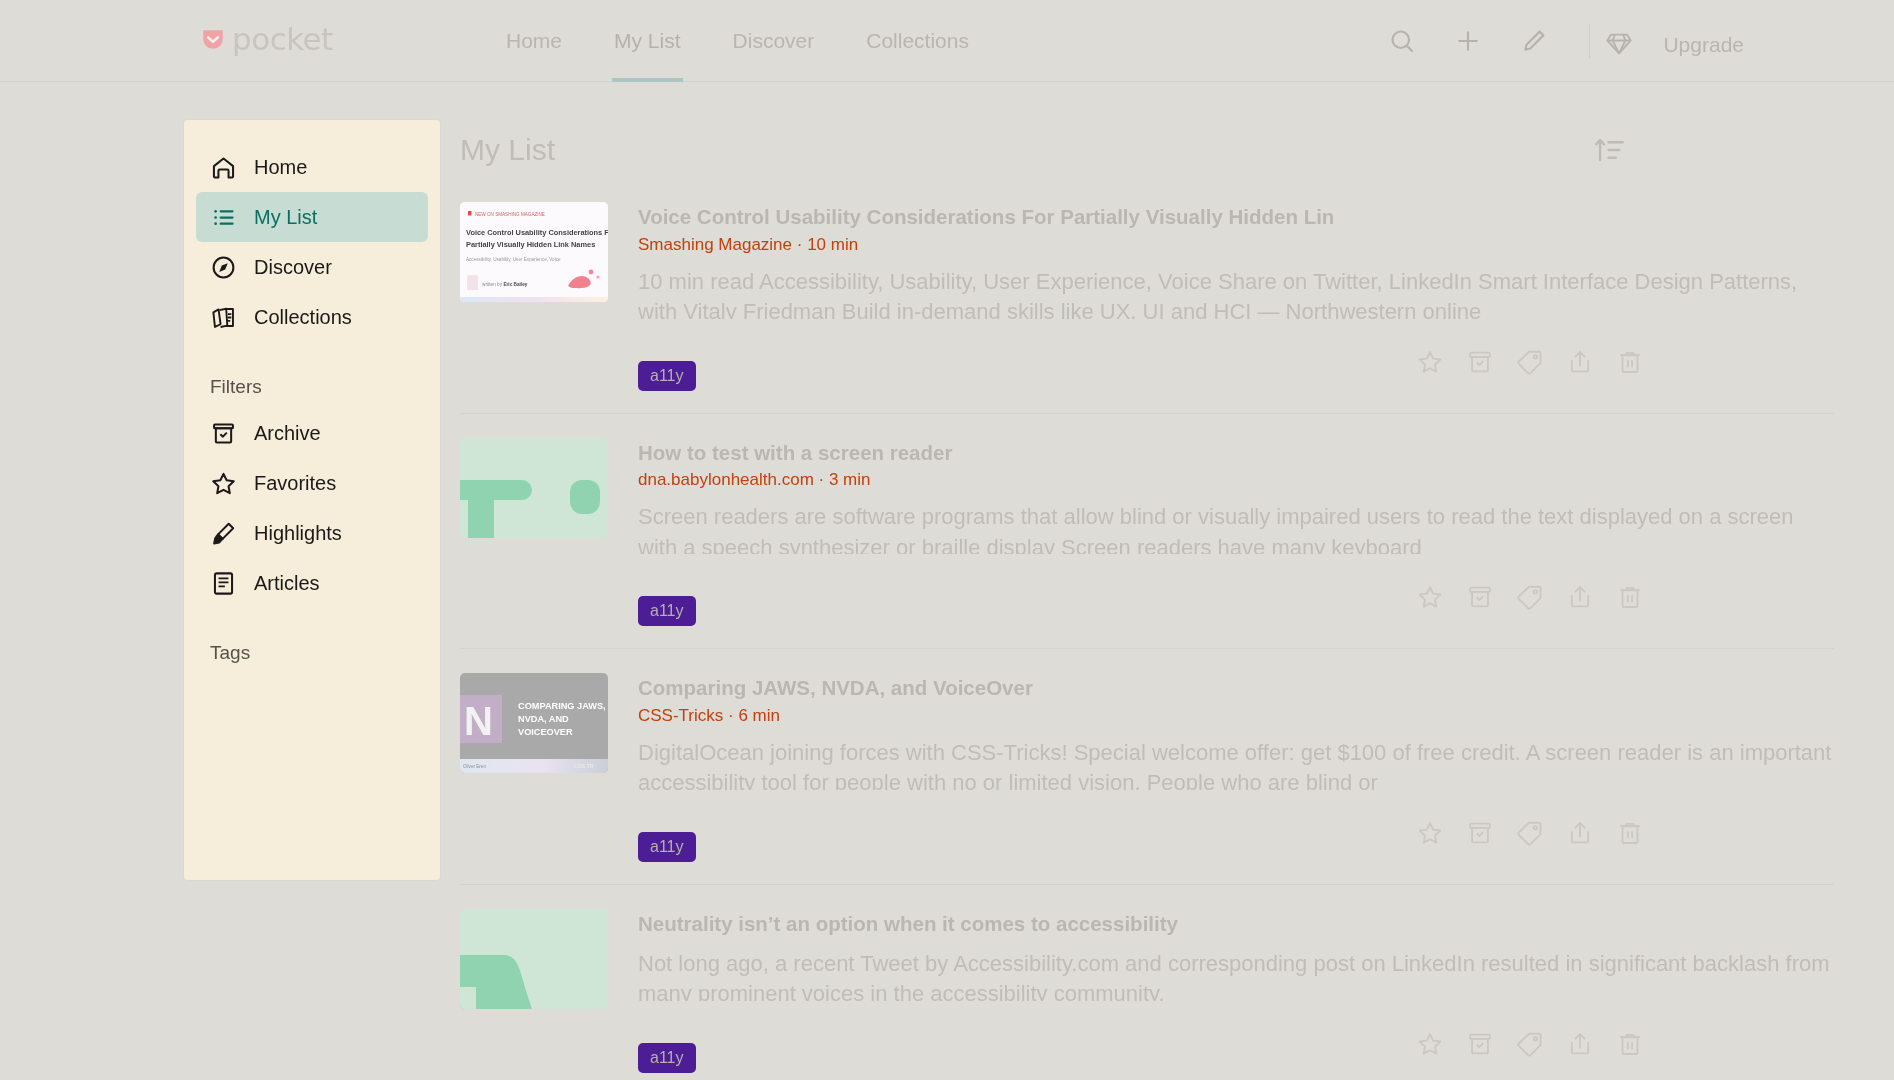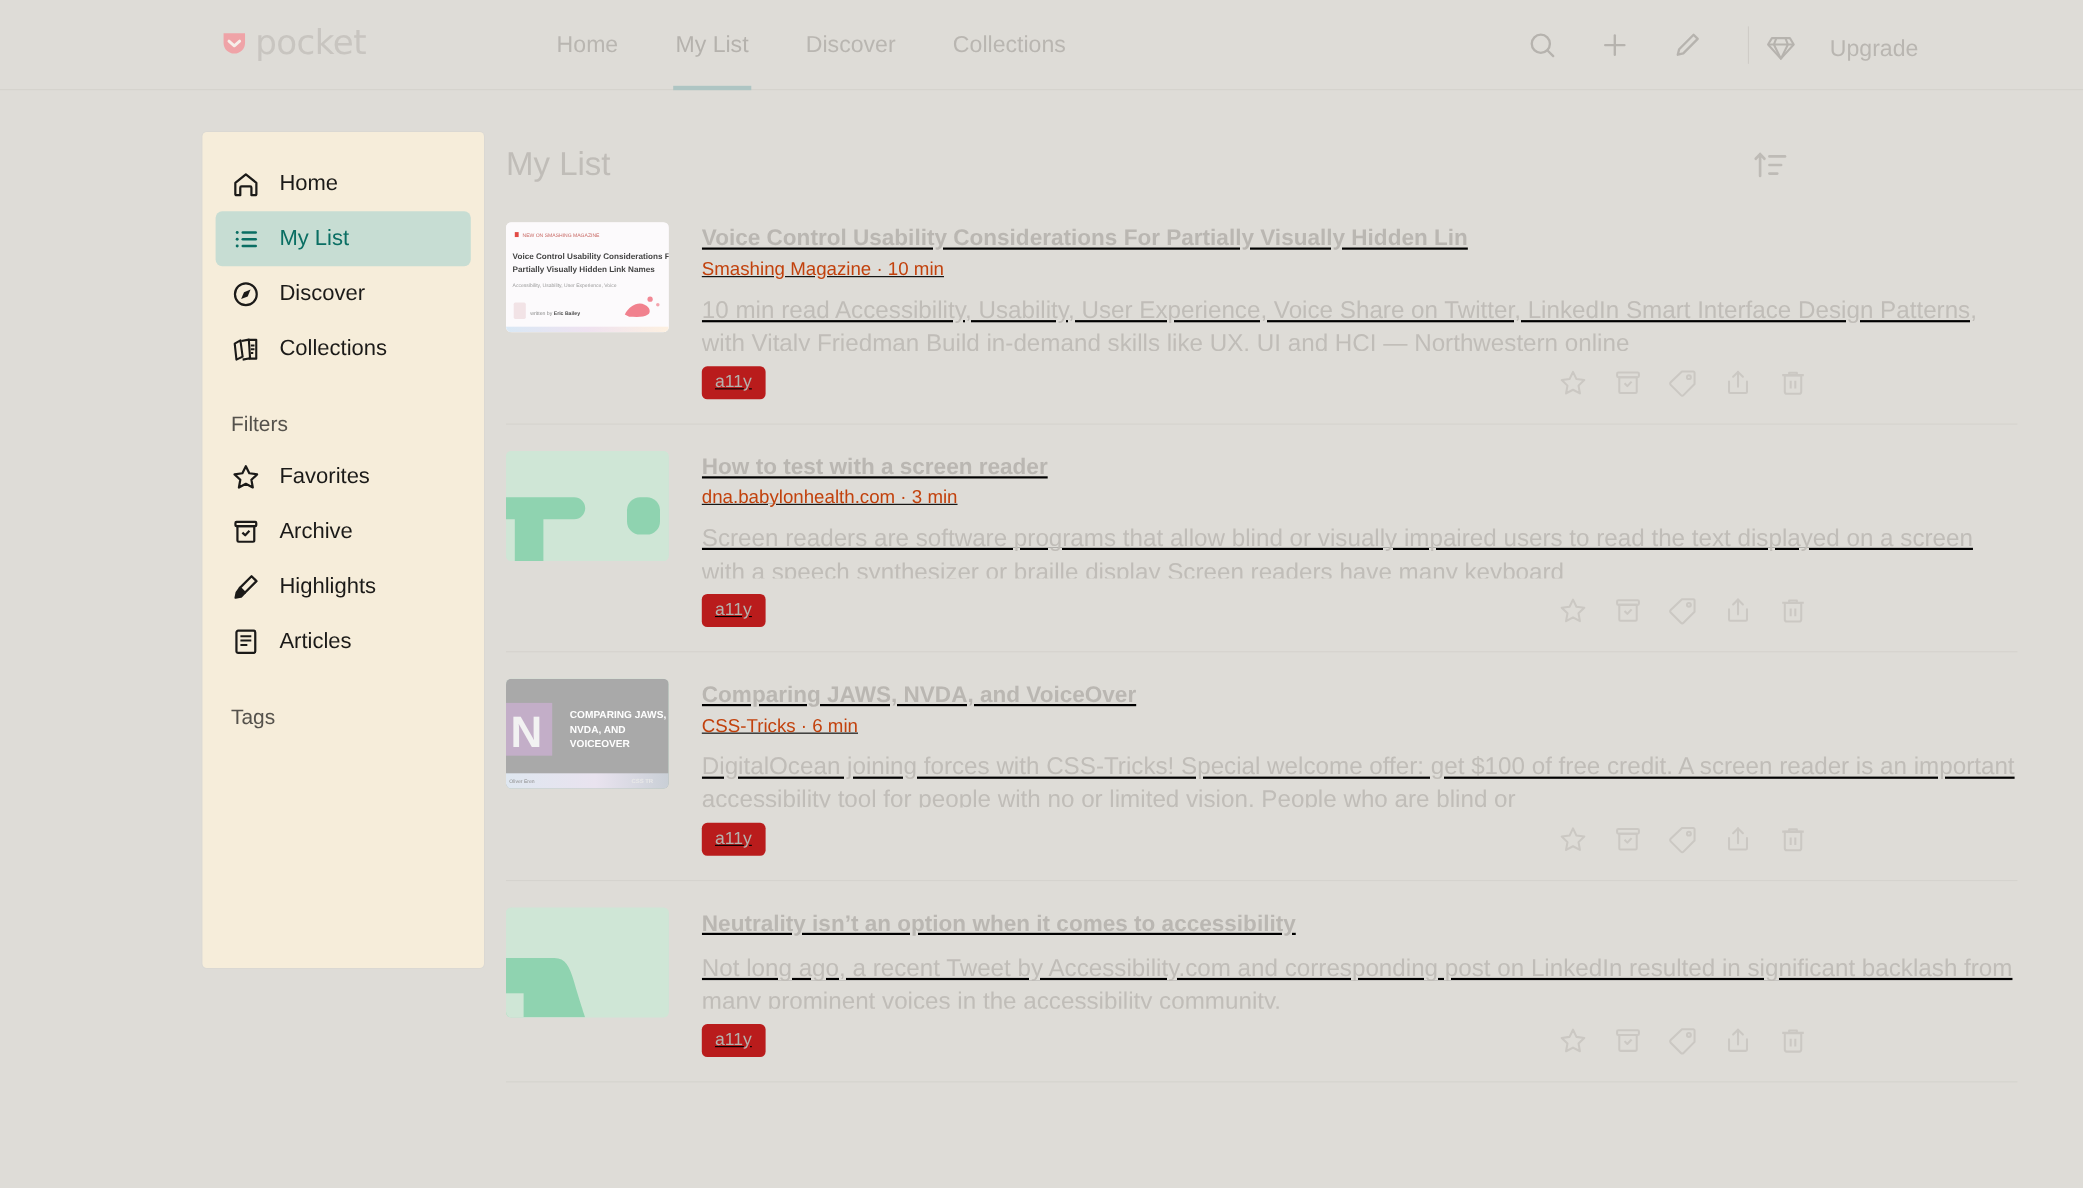--- a/index.html
+++ b/index.html
@@ -59,34 +59,34 @@
 
   .list { padding-right: 0px; }
   .row {
     display: flex; gap: 30px; padding: 24px 0 22px 0;
     border-bottom: 1px solid #d5d3ce; position: relative;
   }
   .thumb {
     width: 148px; height: 100px; border-radius: 5px; flex: 0 0 148px;
     overflow: hidden; position: relative; background: #cfe5d7;
   }
-  .row-body { flex: 1 1 auto; min-width: 0; padding-top: 2px; text-decoration: underline; }
+  .row-body { flex: 1 1 auto; min-width: 0; padding-top: 2px; }
   .row-title {
     font-size: 20.5px; font-weight: 700; color: #bab7b2; line-height: 1.25;
     white-space: nowrap; overflow: hidden; text-overflow: clip; cursor: pointer;
   }
   .row-meta { font-size: 17px; color: #c2410c; margin-top: 5px; }
   .row-excerpt {
     font-size: 22px; color: #c0bdb8; line-height: 1.38; margin-top: 12px;
     max-height: 52px; overflow: hidden;
   }
   .row-footer { display: flex; align-items: center; justify-content: space-between; margin-top: 14px; }
   .tag-chip {
-    background: #b91c1c; color: #b5b2ad; font-size: 16px;
-    padding: 6px 12px; border-radius: 5px; cursor: pointer;
+    background: #4c1d95; color: #b5b2ad; font-size: 16px;
+    padding: 6px 12px; border-radius: 5px; cursor: pointer; margin-top: 28px;
   }
   .row-actions { display: flex; align-items: center; gap: 22px; margin-right: 190px; }
   .act { width: 28px; height: 28px; color: #cbc8c3; cursor: pointer; display: block; }
 
   
   .sidebar {
     position: absolute; left: 184px; top: 120px; width: 256px; height: 760px;
     background: #f6edda; border-radius: 4px; padding: 22px 0 24px 0;
     z-index: 20; box-shadow: 0 0 0 1px rgba(0,0,0,0.015);
   }
@@ -463,40 +463,40 @@
       </svg>
     </span>
     <span>Collections</span>
   </div>
 
   <div class="side-heading">Filters</div>
 
   <div class="side-item">
     <span class="sicon">
       <svg viewBox="0 0 24 24" width="27" height="27" fill="none" stroke="currentColor" stroke-width="1.8" stroke-linejoin="round">
-        <path d="M12 3.4l2.8 5.7 6.3.9-4.6 4.4 1.1 6.2-5.6-3-5.6 3 1.1-6.2L2.9 10l6.3-.9z"></path>
-      </svg>
-    </span>
-    <span>Favorites</span>
-  </div>
-
-  <div class="side-item">
-    <span class="sicon">
-      <svg viewBox="0 0 24 24" width="27" height="27" fill="none" stroke="currentColor" stroke-width="1.8" stroke-linejoin="round">
         <rect x="3.6" y="4" width="16.8" height="3.4" rx="0.8"></rect>
         <path d="M5.2 7.4h13.6V19a1 1 0 0 1-1 1H6.2a1 1 0 0 1-1-1z"></path>
         <path d="M9.2 12.6l2.3 2.2 3.4-3.6"></path>
       </svg>
     </span>
     <span>Archive</span>
   </div>
 
   <div class="side-item">
     <span class="sicon">
       <svg viewBox="0 0 24 24" width="27" height="27" fill="none" stroke="currentColor" stroke-width="1.8" stroke-linejoin="round">
+        <path d="M12 3.4l2.8 5.7 6.3.9-4.6 4.4 1.1 6.2-5.6-3-5.6 3 1.1-6.2L2.9 10l6.3-.9z"></path>
+      </svg>
+    </span>
+    <span>Favorites</span>
+  </div>
+
+  <div class="side-item">
+    <span class="sicon">
+      <svg viewBox="0 0 24 24" width="27" height="27" fill="none" stroke="currentColor" stroke-width="1.8" stroke-linejoin="round">
         <path d="M16.6 3.4l4 4-9.4 9.4-4-4z"></path>
         <path d="M7.2 12.8l4 4-3.1 3.2-4.4.8.9-4.4z" fill="currentColor"></path>
       </svg>
     </span>
     <span>Highlights</span>
   </div>
 
   <div class="side-item">
     <span class="sicon">
       <svg viewBox="0 0 24 24" width="27" height="27" fill="none" stroke="currentColor" stroke-width="1.8" stroke-linejoin="round">

